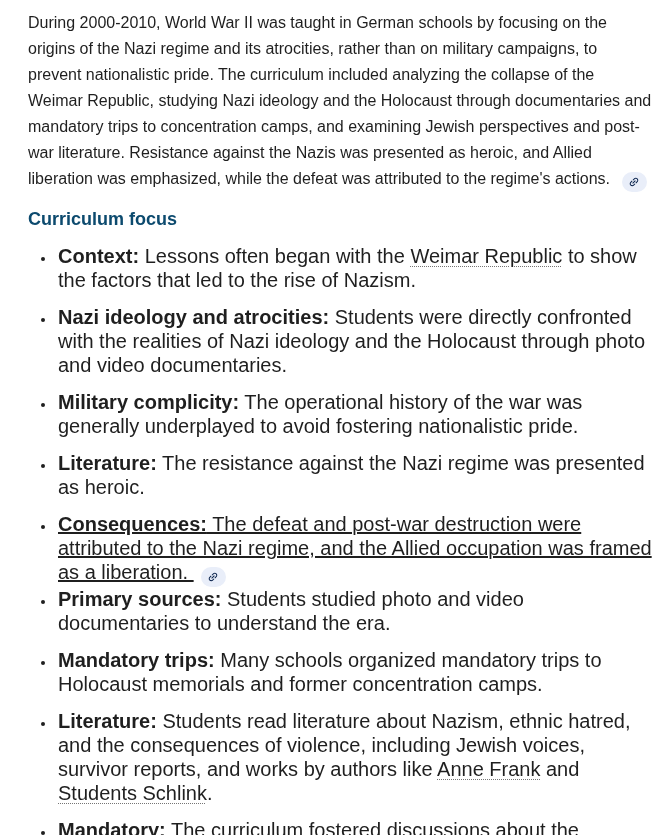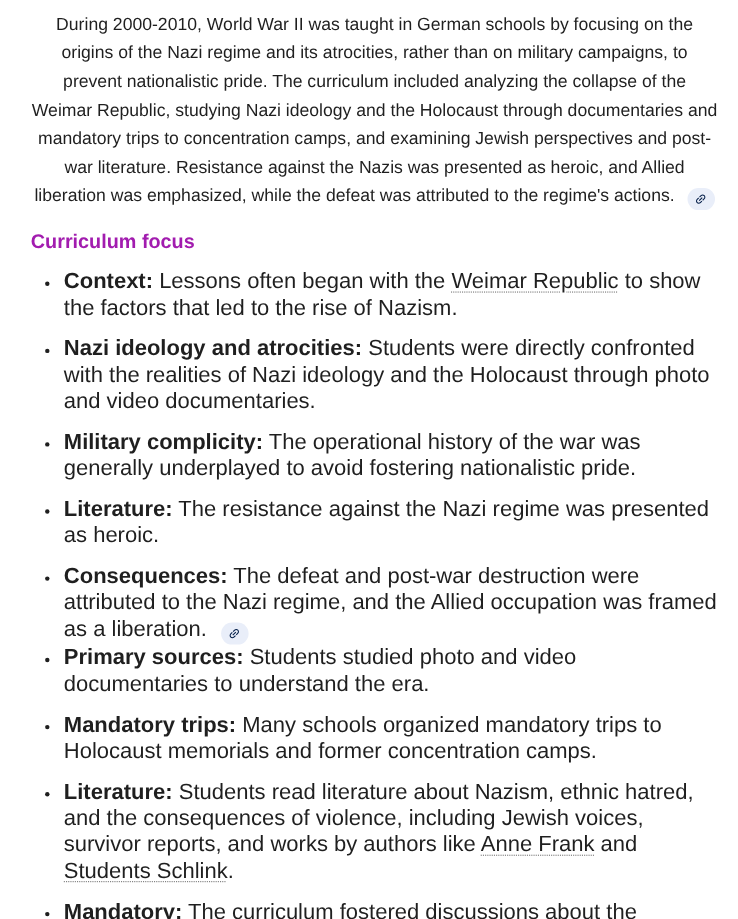--- a/index.html
+++ b/index.html
@@ -13,45 +13,44 @@
     width: 671px;
     min-height: 835px;
     box-sizing: border-box;
     padding: 10px 18px 16px 28px;
     background: #ffffff;
   }
   .intro {
     margin: 0;
     font-size: 16px;
     line-height: 26px;
-    text-align: center;
   }
   h2.section-heading {
     font-size: 18px;
     line-height: 22px;
     font-weight: 700;
     margin: 16px 0 14px 0;
-    color: #a21caf;
+    color: #0c4a6e;
   }
   ul.bullet-list {
     margin: 0;
     padding-left: 28px;
     list-style: disc outside;
   }
   ul.bullet-list li {
     font-size: 20px;
     line-height: 24px;
     margin-bottom: 13px;
     padding-left: 2px;
   }
   ul.bullet-list li::marker {
     color: #1f1f1f;
     font-size: 13px;
   }
-  ul.bullet-list li:last-child { margin-bottom: 0; }
+  ul.bullet-list li:last-child { margin-bottom: 0; text-decoration: underline; }
   b.bullet-label { font-weight: 700; }
   a.dotted-link {
     color: inherit;
     cursor: pointer;
     text-decoration: underline;
     text-decoration-style: dotted;
     text-decoration-color: var(--link-underline, #757575);
     text-decoration-thickness: 1px;
     text-underline-offset: 3px;
   }

